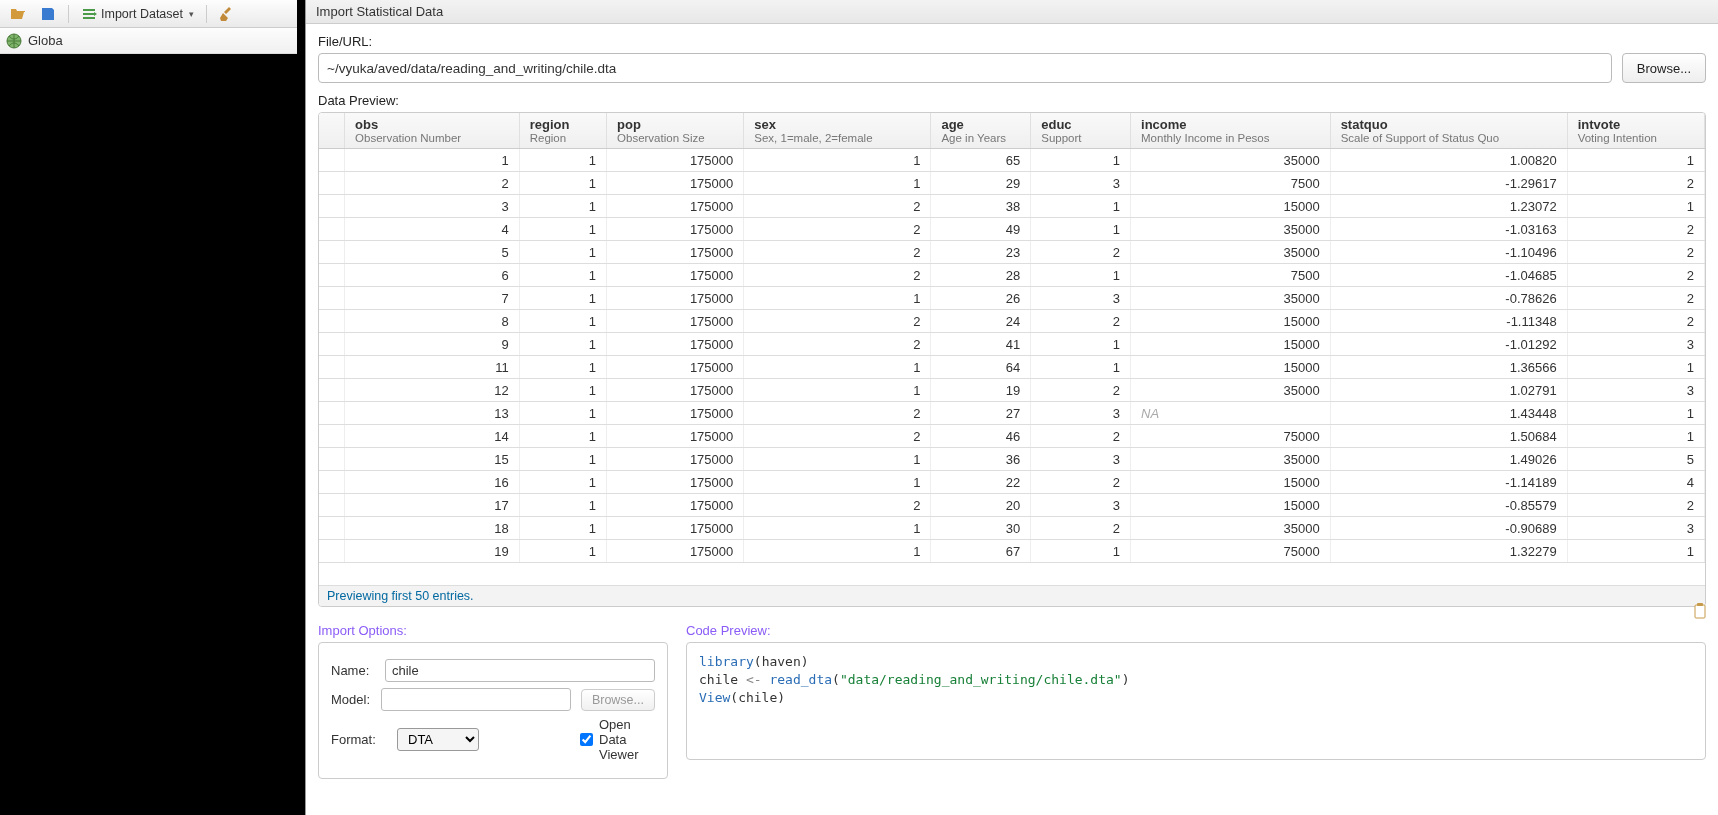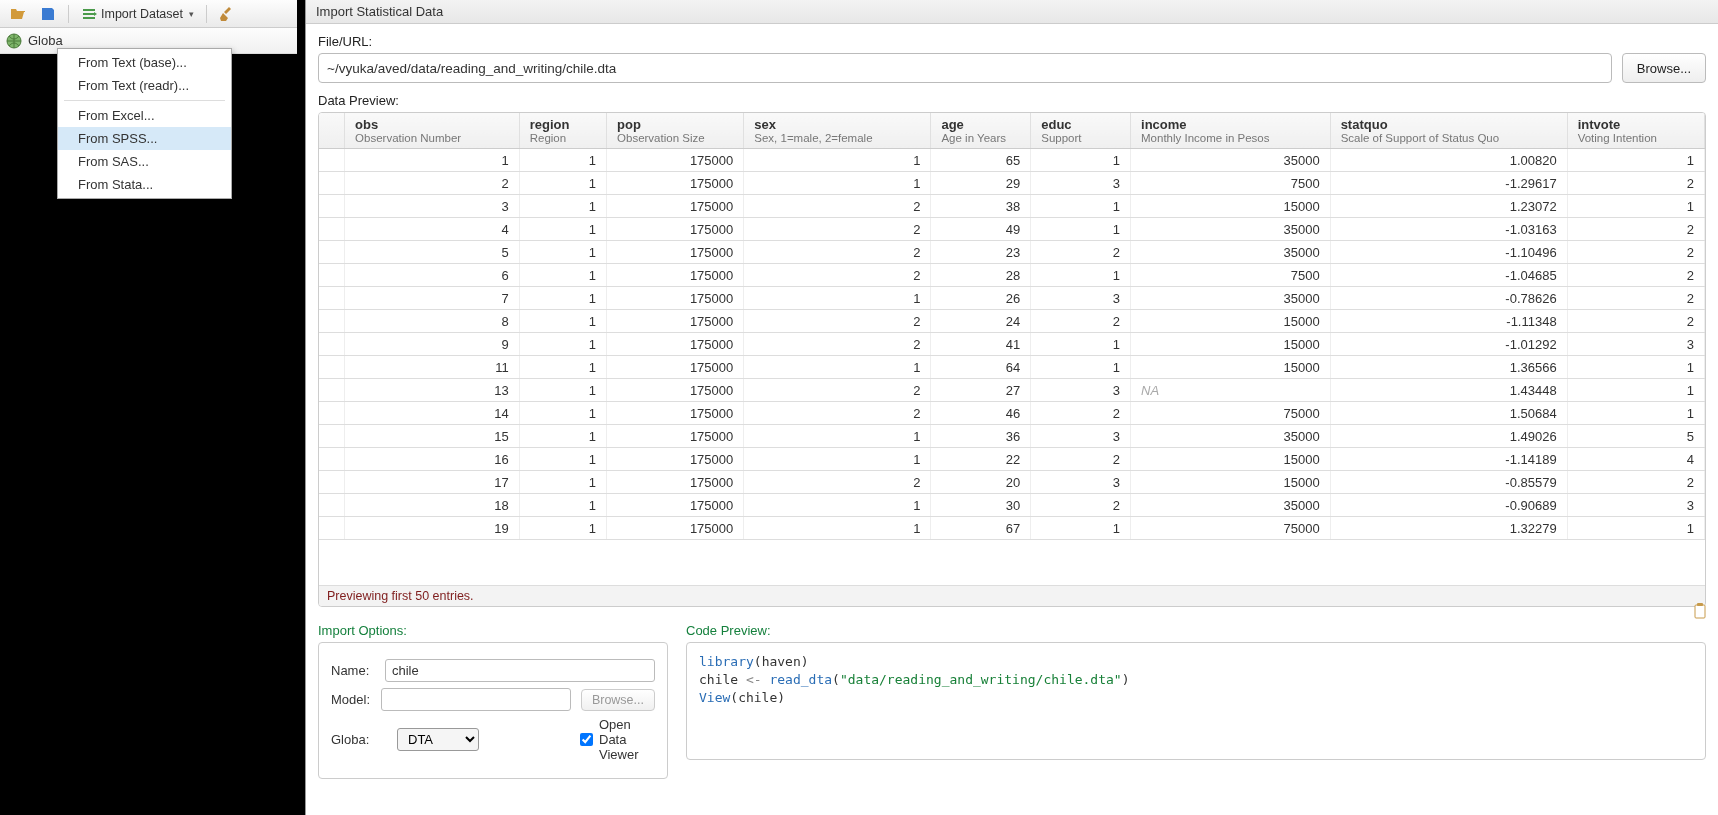--- a/index.html
+++ b/index.html
@@ -149,34 +149,34 @@
     height:23px;
     background:#fff;
   }
   table.data tbody td.na { color:#aaa; font-style:italic; text-align:left; }
   .rowhandle {
     width:14px; background:#f5f5f5; border-right:1px solid #ddd;
   }
   .preview-footer {
     background:#f3f3f3;
     border-top:1px solid #ddd;
-    padding:3px 8px; font-size:12.5px; color:#7f1d1d;
+    padding:3px 8px; font-size:12.5px; color:#0369a1;
   }
 
   .bottom-row {
     display:flex; gap:18px; margin-top:16px;
     align-items:flex-start;
   }
   .opt-box, .code-box {
     border:1px solid #ccc; border-radius:4px;
     padding:10px 12px;
   }
   .opt-box { width:350px; }
   .code-box { flex:1; position:relative; min-height:118px; }
-  .section-lbl { font-size:13px; color:#15803d; margin-bottom:4px; }
+  .section-lbl { font-size:13px; color:#8b5cf6; margin-bottom:4px; }
   .form-row { display:flex; align-items:center; gap:10px; margin:6px 0; }
   .form-row label { width:56px; color:#333; font-size:13px; }
   .form-row input[type=text] {
     border:1px solid #bbb; border-radius:3px; padding:3px 6px;
     font-size:13px; color:#333;
   }
   .form-row select {
     border:1px solid #999; border-radius:3px; padding:2px 6px;
     font-size:13px; width:82px; background:#f5f5f5;
   }
@@ -241,29 +241,20 @@
     </div>
     <div class="env-row">
       <svg class="icon16 svg-globe" viewBox="0 0 16 16">
           <circle cx="8" cy="8" r="7" fill="#7eb56a" stroke="#4a7a3a"></circle>
           <path d="M1 8h14 M8 1v14 M3 3c3 4 7 4 10 0 M3 13c3-4 7-4 10 0" stroke="#4a7a3a" fill="none"></path>
         </svg>
       <span>Globa</span>
     </div>
   </div>
 
-  <div class="dropdown" id="dropdown">
-      <div class="item">From Text (base)...</div>
-      <div class="item">From Text (readr)...</div>
-      <div class="divider"></div>
-      <div class="item">From Excel...</div>
-      <div class="item highlight">From SPSS...</div>
-      <div class="item">From SAS...</div>
-      <div class="item">From Stata...</div>
-    </div>
 </div>
 
 <div class="right-panel">
   <div class="dlg-title">Import Statistical Data</div>
   <div class="dlg-body">
     <div class="lbl">File/URL:</div>
     <div class="file-row">
       <input type="text" value="~/vyuka/aved/data/reading_and_writing/chile.dta" style="">
       <button class="browse-btn">Browse...</button>
     </div>
@@ -403,20 +394,32 @@
                   <td>175000</td>
                   <td>1</td>
                   <td>64</td>
                   <td>1</td>
                   <td>15000</td>
                   <td>1.36566</td>
                   <td>1</td>
                 </tr>
                 <tr>
                   <td class="rowhandle"></td>
+                  <td>12</td>
+                  <td>1</td>
+                  <td>175000</td>
+                  <td>1</td>
+                  <td>19</td>
+                  <td>2</td>
+                  <td>35000</td>
+                  <td>1.02791</td>
+                  <td>3</td>
+                </tr>
+                <tr>
+                  <td class="rowhandle"></td>
                   <td>13</td>
                   <td>1</td>
                   <td>175000</td>
                   <td>2</td>
                   <td>27</td>
                   <td>3</td>
                   <td class="na">NA</td>
                   <td>1.43448</td>
                   <td>1</td>
                 </tr>
@@ -506,21 +509,21 @@
           <div class="form-row">
             <label>Name:</label>
             <input type="text" style="width: 340px;" value="chile">
           </div>
           <div class="form-row">
             <label>Model:</label>
             <input type="text" style="width: 256px;" value="">
             <button class="browse-sm">Browse...</button>
           </div>
           <div class="form-row">
-            <label>Globa:</label>
+            <label>Format:</label>
             <select id="format-select"><option>DTA</option><option>SAV</option><option>POR</option><option>SAS</option></select>
             <div class="chk-row">
               <input type="checkbox" id="odv" checked="" style="">
               <label for="odv">Open Data Viewer</label>
             </div>
           </div>
         </div>
       </div>
 
       <div class="code-section">

